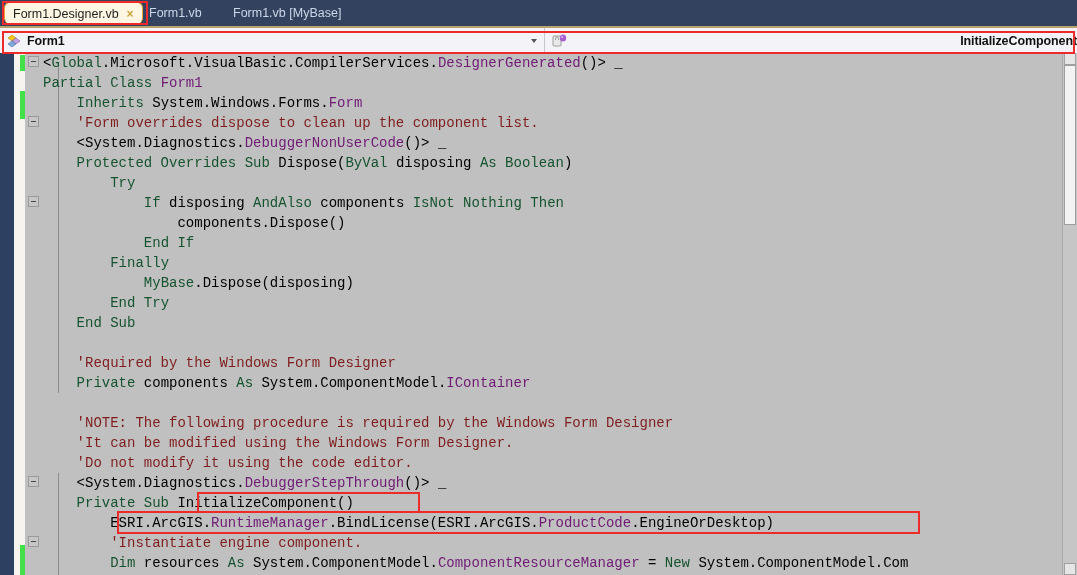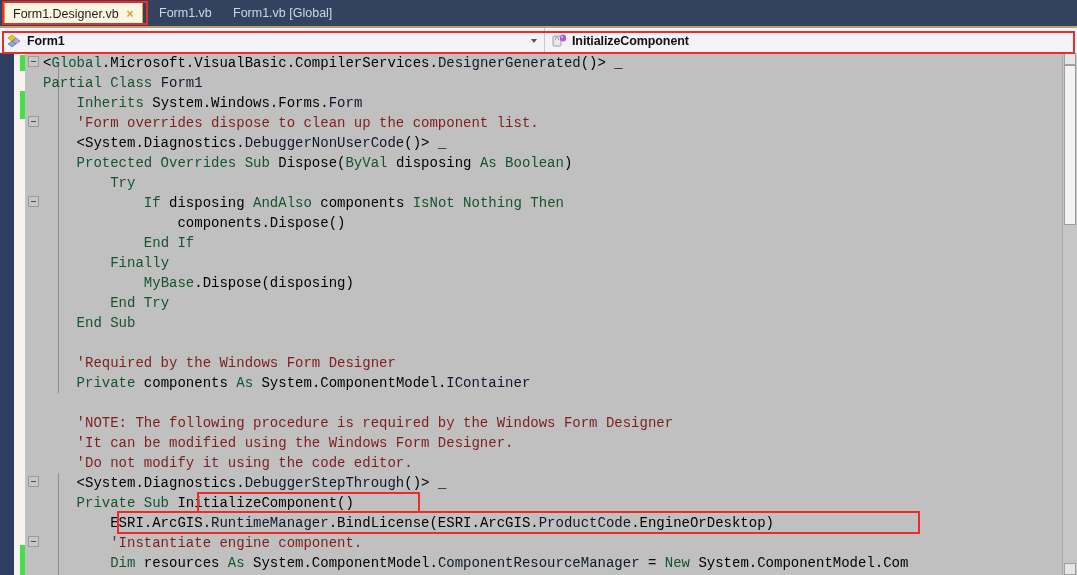--- a/index.html
+++ b/index.html
@@ -48,22 +48,22 @@
     border: 1px solid #e8a33d;
     border-bottom: none;
     font-weight: normal;
   }
   .tab .closex {
     color: #c9a33a;
     font-size: 12px;
     margin-left: 8px;
     font-weight: bold;
   }
-  #tab0 { left: 4px; }
-  #tab1 { left: 144px; padding-left: 15px; }
+  #tab0 { left: 4px; border-radius: 6px; }
+  #tab1 { left: 134px; padding-left: 15px; }
   #tab2 { left: 225px; }
 
   
   .navbar {
     position: absolute;
     left: 0; top: 28px;
     width: 1077px;
     height: 25px;
     background: #f2f1f5;
     box-sizing: border-box;
@@ -72,21 +72,21 @@
   }
   .navcombo {
     position: relative;
     display: flex;
     align-items: center;
     height: 100%;
     box-sizing: border-box;
     background: #f4f3f7;
   }
   .navcombo.left  { width: 545px; border-right: 1px solid #c6c6cc; }
-  .navcombo.right { flex: 1; }
+  .navcombo.right { flex: 1; justify-content: space-between; }
   .nav-icon {
     width: 18px; height: 16px;
     margin-left: 6px;
     margin-right: 3px;
     flex: 0 0 auto;
     position: relative;
   }
   .nav-label {
     font-size: 12.5px;
     font-weight: bold;
@@ -164,21 +164,21 @@
     width: 1014px; height: 522px;
     font-family: "Liberation Mono", "DejaVu Sans Mono", monospace;
     font-size: 14px;
     line-height: 20px;
     white-space: pre;
     color: #000000;
   }
   .cl { height: 20px; white-space: pre; }
 
   .k  { color: #14532d; }           
-  .t  { color: #0f172a; }           
+  .t  { color: #701a75; }           
   .c  { color: #7f1d1d; }           
   .p  { color: #000000; }
 
   
   .vscroll {
     position: absolute;
     right: 0; top: 0;
     width: 15px; height: 522px;
     background: #c6c6c6;
     border-left: 1px solid #a9a9a9;
@@ -228,21 +228,21 @@
 <div id="app">
 
   <div class="tabstrip">
     <div class="tab active" id="tab0">
       <span>Form1.Designer.vb</span><span class="closex">×</span>
     </div>
     <div class="tab" id="tab1">
       <span>Form1.vb</span>
     </div>
     <div class="tab" id="tab2">
-      <span>Form1.vb [Global]</span>
+      <span>Form1.vb [MyBase]</span>
     </div>
   </div>
 
   <div class="navbar">
 
     <div class="navcombo left">
       <span class="nav-icon">
         <svg class="ico-class" viewBox="0 0 14 14">
           <polygon points="4,1 8,4 4,7 0,4" fill="#f0c419" stroke="#b58b00" stroke-width="0.6"></polygon>
           <polygon points="8,4 12,7 8,10 4,7" fill="#c3a0dd" stroke="#7c5ba6" stroke-width="0.6"></polygon>

